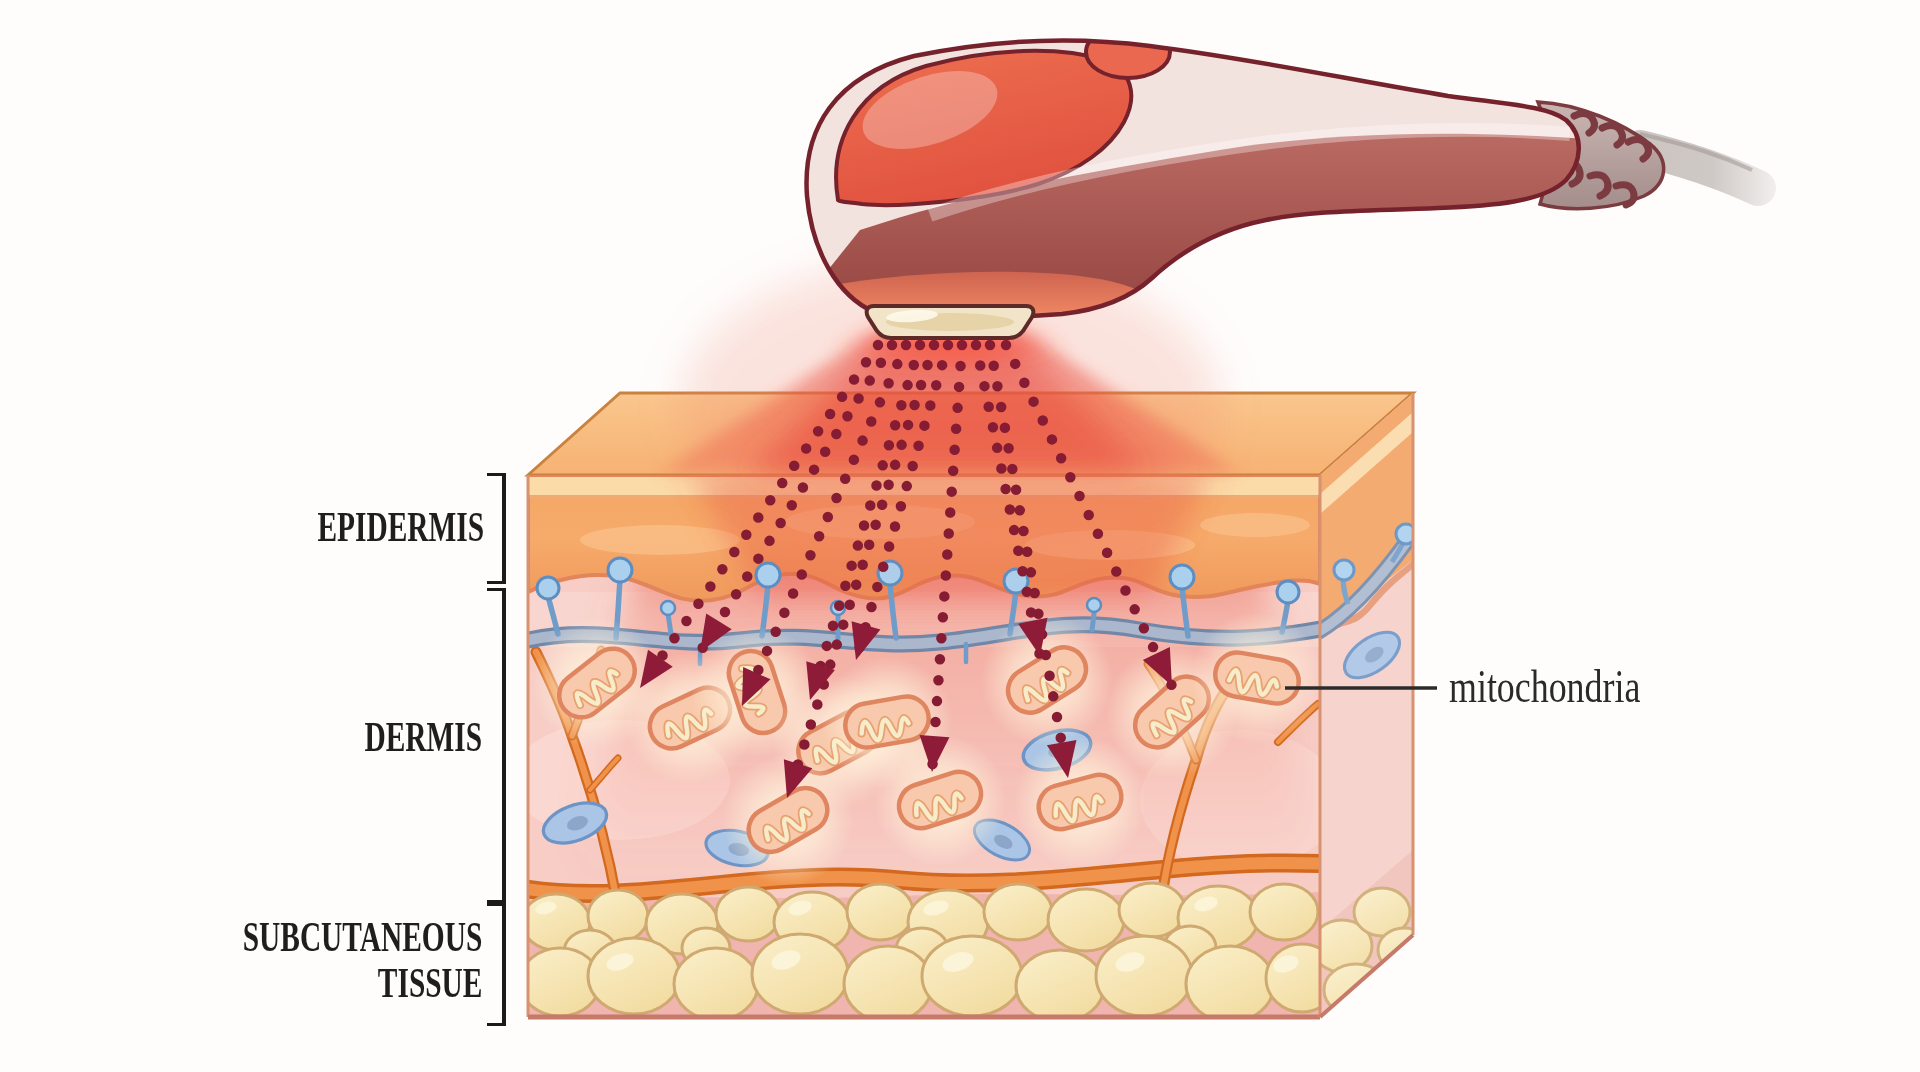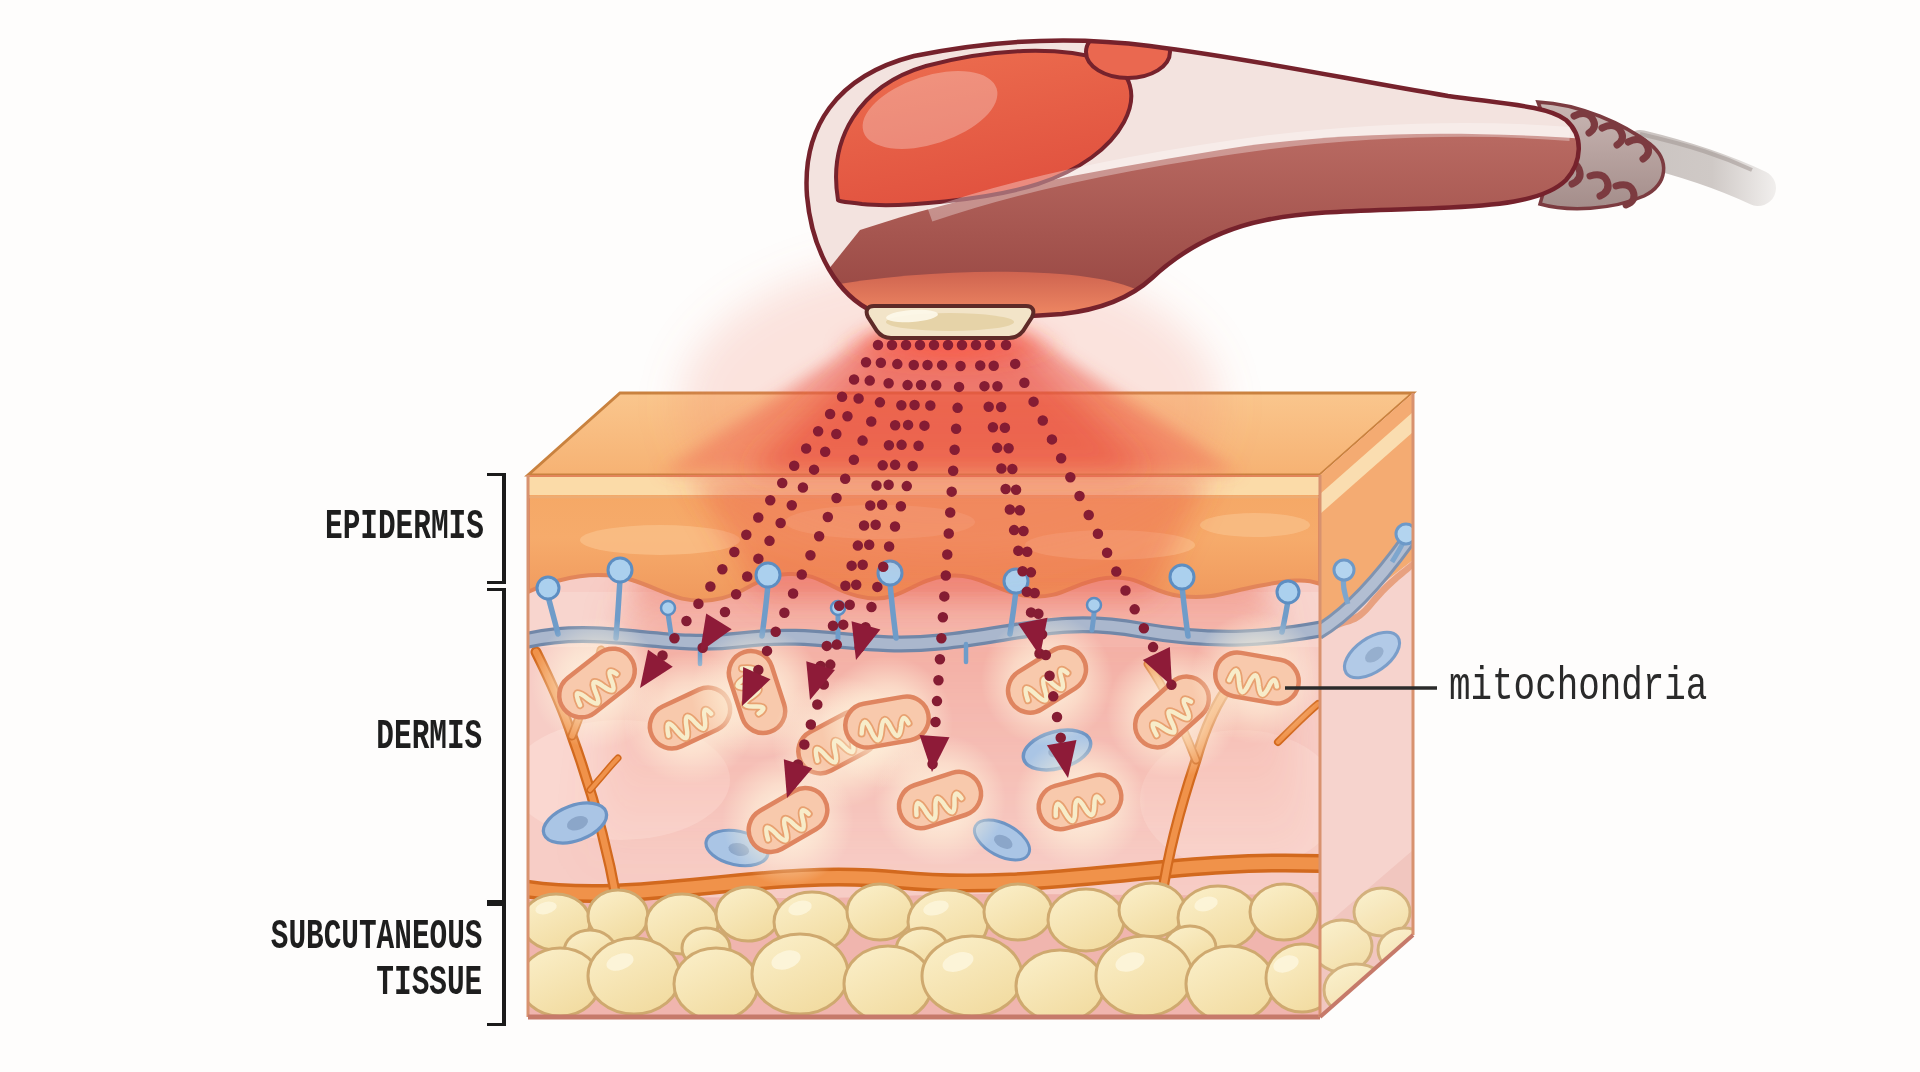--- a/index.html
+++ b/index.html
@@ -1,17 +1,17 @@
 <!DOCTYPE html>
 <html><head>
 <meta charset="utf-8">
 <style>
   html,body{margin:0;padding:0;background:#ffffff;}
   .stage{position:relative;width:1920px;height:1072px;background:#fefdfc;overflow:hidden;
-         font-family:Liberation Mono, monospace;}
+         font-family:Liberation Serif, serif;}
   .stage svg{position:absolute;left:0;top:0;}
   .layer-label{position:absolute;color:#1e1e1e;font-weight:700;font-size:42px;line-height:46px;
          letter-spacing:0px;transform:scaleX(0.70);transform-origin:100% 50%;text-align:right;white-space:nowrap;}
   .anno-label{position:absolute;color:#2a2a2a;font-weight:400;font-size:46px;line-height:48px;
          transform:scaleX(0.78);transform-origin:0 50%;white-space:nowrap;}
   .bracket{position:absolute;width:15px;border-top:3px solid #1b1b1b;border-bottom:3px solid #1b1b1b;
          border-right:4px solid #1b1b1b;}
 </style>
 </head>
 <body>

